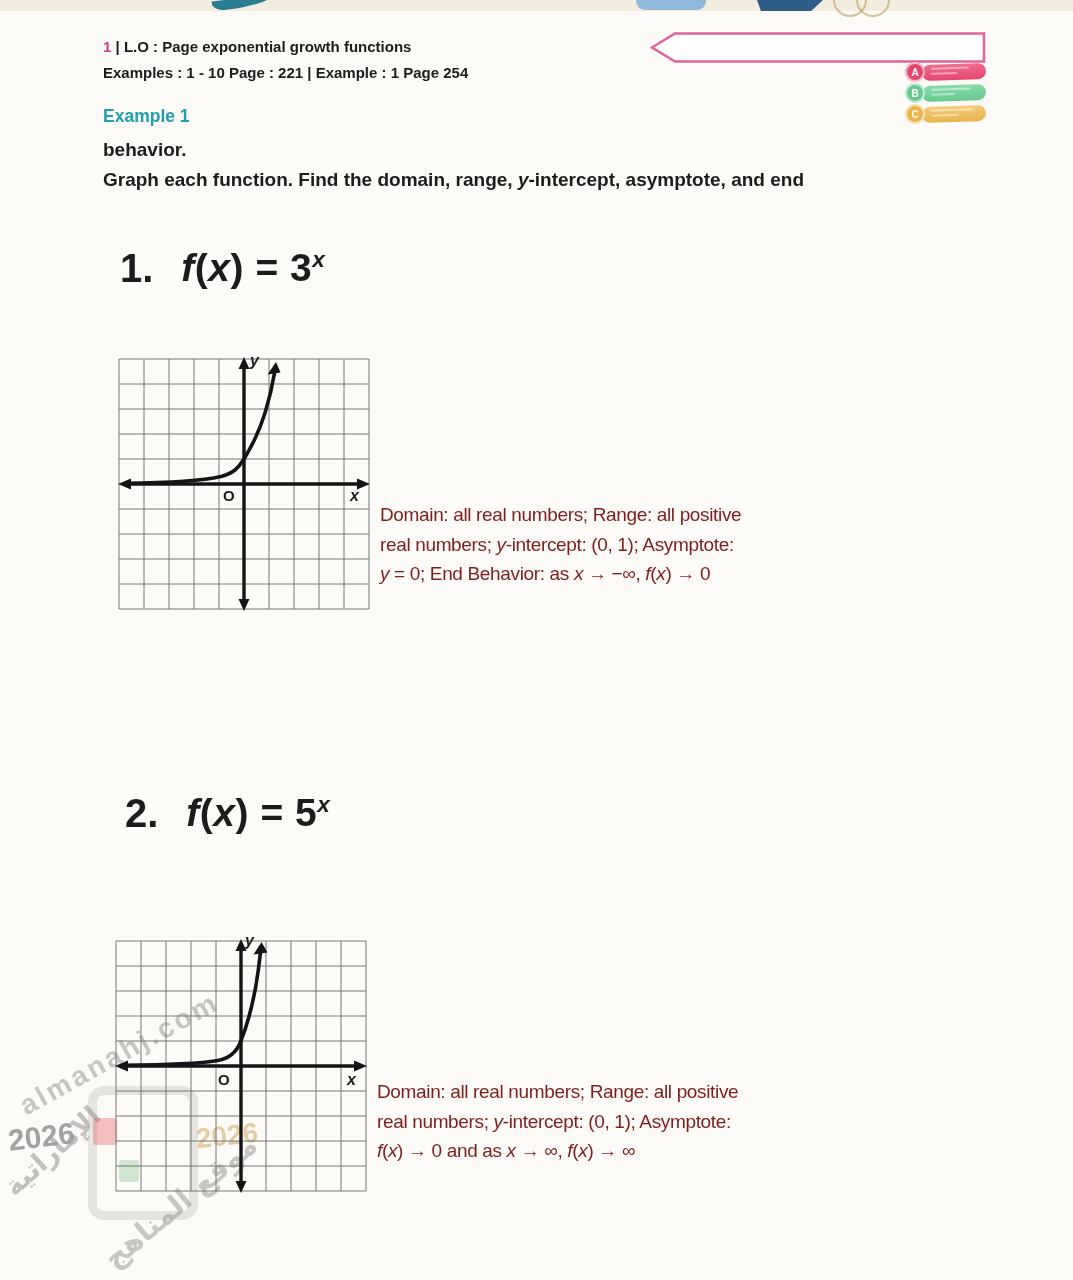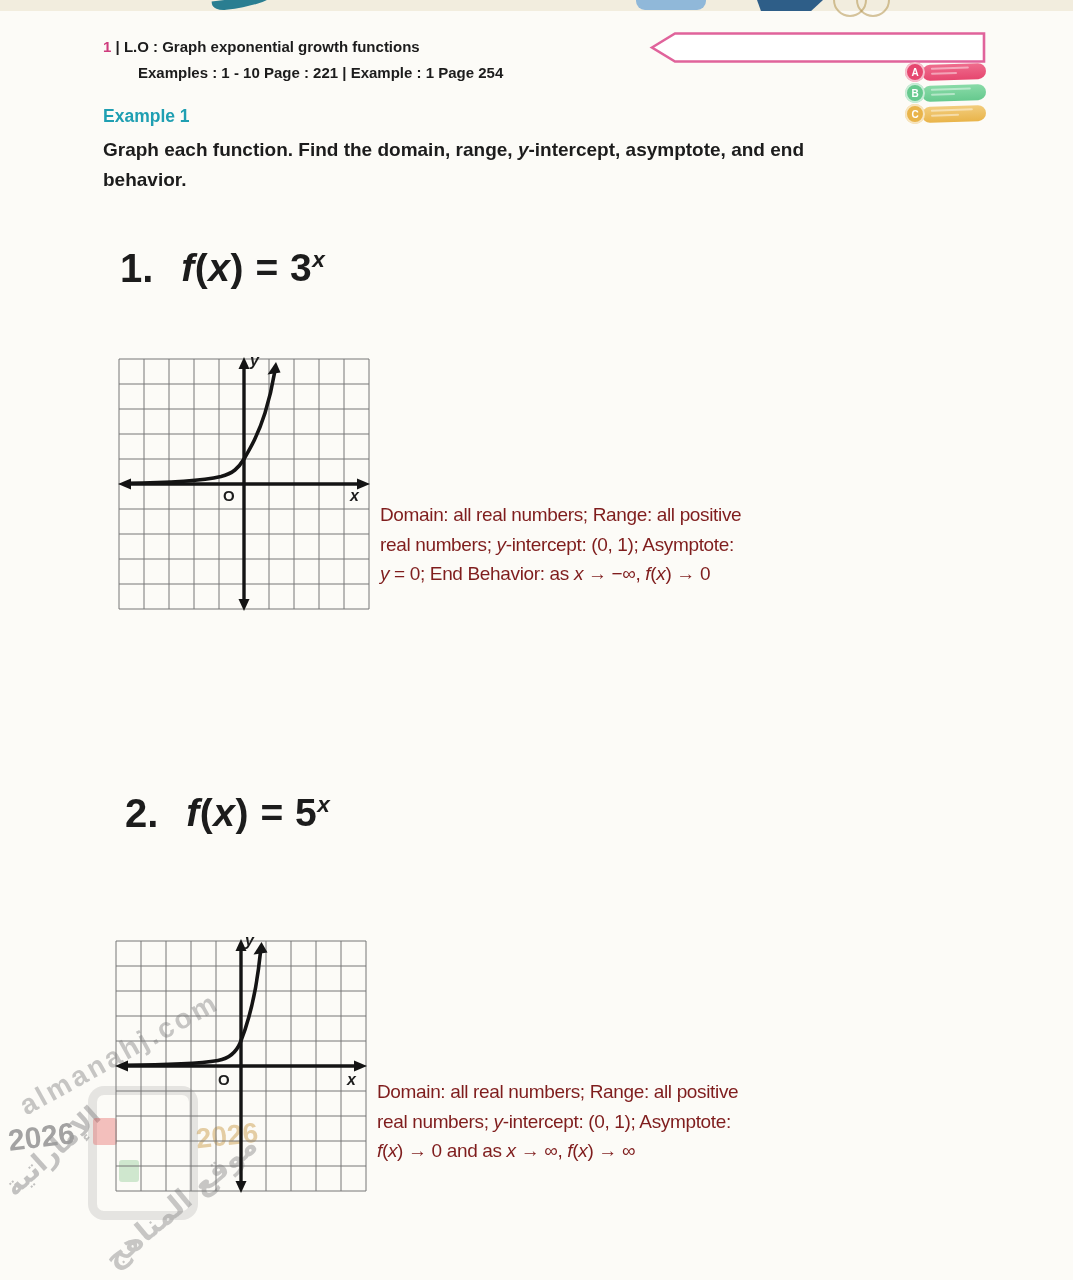--- a/index.html
+++ b/index.html
@@ -89,22 +89,22 @@
   <div class="content">
 
     <div class="top-strip">
       <div class="swoosh"></div>
       <div class="blue-tab"></div>
       <div class="navy-shape"></div>
       <div class="gold-arc" style="left:833px;"></div>
       <div class="gold-arc" style="left:856px;"></div>
     </div>
 
-    <div class="hdr-line" style="top:38px;"><span style="color: rgb(207, 61, 126);">1</span><span> | L.O : Graph exponential growth functions</span></div>
-    <div class="hdr-line" style="top:64px;margin-left:35px;">Examples : 1 - 10  Page : 221 | Example : 1 Page 254</div>
+    <div class="hdr-line" style="top:38px;"><span style="color: rgb(207, 61, 126);">1</span><span> | L.O : Page exponential growth functions</span></div>
+    <div class="hdr-line" style="top:64px;">Examples : 1 - 10  Page : 221 | Example : 1 Page 254</div>
 
     <div class="banner">
       <svg width="340" height="33" viewBox="0 0 340 33">
         <path d="M4 16.5 L27 2.5 H336 V30.5 H27 Z" fill="#ffffff" stroke="var(--banner-border)" stroke-width="2.6"></path>
       </svg>
     </div>
 
     <div class="badge-row" style="left:905px;top:62px;">
       <div class="badge-circle" style="background:var(--badge-a);">A</div>
       <div class="badge-pill" style="background:linear-gradient(180deg,#ef6d8e,var(--badge-a));">
@@ -122,22 +122,22 @@
     <div class="badge-row" style="left:905px;top:104px;">
       <div class="badge-circle" style="background:var(--badge-c);">C</div>
       <div class="badge-pill" style="background:linear-gradient(180deg,#f2cd7e,var(--badge-c));">
         <div class="squig" style="width:42px;"></div>
         <div class="squig" style="width:28px;"></div>
       </div>
     </div>
 
     <div class="example-label">Example 1</div>
     <div class="instruction">
+        <div><span>behavior.</span></div>
         <div><span>Graph each function. Find the domain, range, </span><span style="font-style: italic;">y</span><span>-intercept, asymptote, and end</span></div>
-        <div><span>behavior.</span></div>
       </div>
 
     <div class="problem-head" style="left:120px;top:246px;">
       <span class="problem-number">1.</span>
       <span class="problem-formula"><span style="font-style: italic;">f</span><span>(</span><span style="font-style: italic;">x</span><span>) = 3</span><span class="sup" style="font-style: italic;">x</span></span>
     </div>
 
     <div class="graph" style="left:111px;top:349px;">
       <svg width="270" height="268" viewBox="0 0 270 268">
         <path d="M8 10V260M33 10V260M58 10V260M83 10V260M108 10V260M133 10V260M158 10V260M183 10V260M208 10V260M233 10V260M258 10V260M8 10H258M8 35H258M8 60H258M8 85H258M8 110H258M8 135H258M8 160H258M8 185H258M8 210H258M8 235H258M8 260H258" stroke="var(--grid-line)" stroke-width="1" fill="none"></path>

